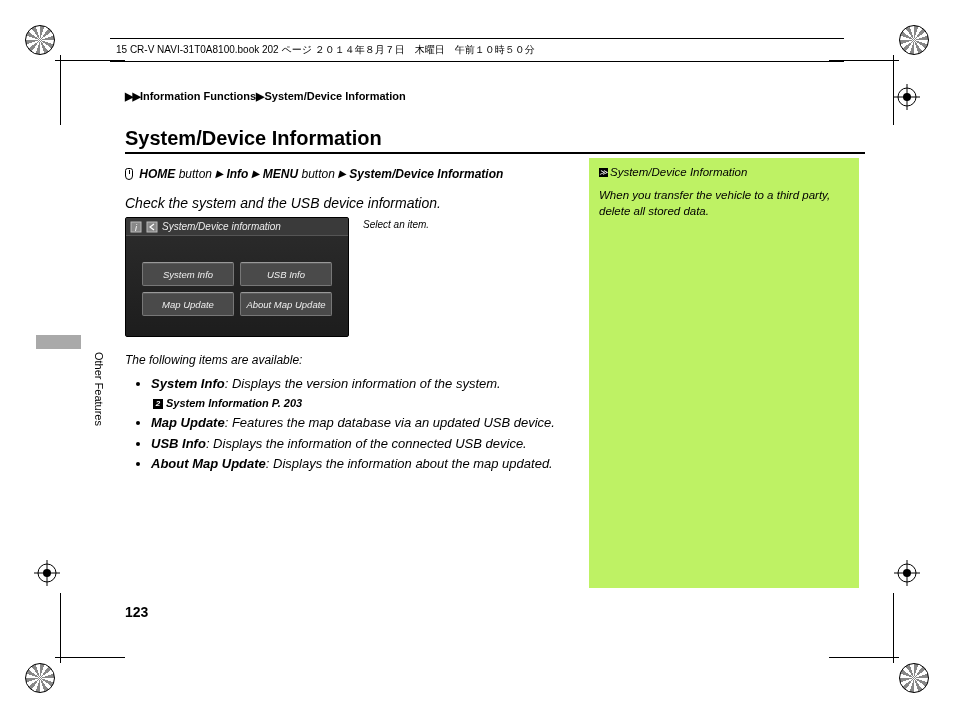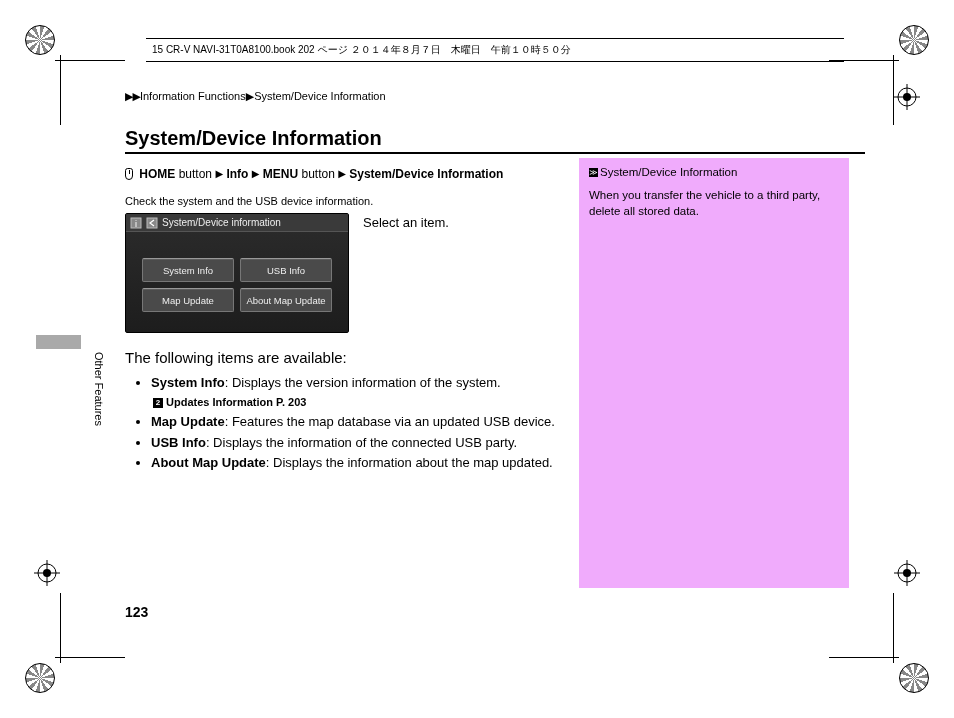--- a/index.html
+++ b/index.html
@@ -54,63 +54,63 @@
   
   .meta-line {
     position: absolute;
     top: 38px; left: 110px; right: 110px;
     border-top: 0.5px solid #000;
     border-bottom: 0.5px solid #000;
     font-size: 10px;
     padding: 4px 6px;
     color:#000;
     white-space: nowrap;
-    margin-left: 36px;
   }
 
   
   .page {
     position: absolute;
     top: 90px; left: 125px;
     width: 740px;
   }
 
   .breadcrumb {
     font-size: 11px;
-    font-weight: normal;
+    font-weight: bold;
     margin-bottom: 24px;
   }
   .breadcrumb .arrows { letter-spacing:-1px; }
 
   h1.title {
     font-size: 20px;
     font-weight: bold;
     margin: 0 0 4px 0;
     border-bottom: 2px solid #000;
     padding-bottom: 2px;
   }
 
   .two-col {
     display: flex;
     align-items: flex-start;
-    gap: 14px;
+    gap: 24px;
+    font-style: italic;
   }
   .left-col { width: 440px; }
   .right-col { width: 270px; font-size: 11.5px; line-height:1.45; }
 
   .nav-path {
     font-size: 12px;
     margin: 8px 0 14px 0;
   }
   .nav-path .tri { font-size: 10px; position:relative; top:-1px; }
   .nav-path b { font-weight:bold; }
   .nav-path .mouse-icon { display:inline-block; width:8px; height:12px; border:1px solid #000; border-radius:4px 4px 6px 6px; position:relative; top:2px; margin-right:3px;}
   .nav-path .mouse-icon::after{content:"";position:absolute;left:3px;top:1px;width:1px;height:4px;background:#000;}
 
-  .intro { font-size: 11px; margin-bottom: 6px; }
+  .intro { font-size: 14px; margin-bottom: 6px; }
 
   .screen-row {
     display:flex;
     gap: 14px;
     align-items:flex-start;
     margin-bottom: 16px;
   }
 
   
   .device-screen {
@@ -157,23 +157,23 @@
     border-top-color:#999;
     border-radius:2px;
     color:#eee;
     font-size:9.5px;
     display:flex;
     align-items:center;
     justify-content:center;
     box-shadow: inset 0 1px 0 rgba(255,255,255,0.1);
   }
 
-  .select-item { font-size:13px; padding-top:2px; }
-
-  .following { font-size:15px; margin-bottom:6px; }
+  .select-item { font-size:10px; padding-top:2px; }
+
+  .following { font-size:12px; margin-bottom:6px; }
 
   ul.items {
     margin:8px; padding:0 0 0 18px;
     font-size:13px;
     line-height:1.45;
   }
   ul.items > li { margin-bottom:2px; }
   ul.items b { font-weight:bold; }
   .xref {
     display:block;
@@ -196,21 +196,21 @@
     writing-mode: vertical-rl;
   }
   .side-tab {
     position:absolute;
     left:36px; top:335px;
     width:45px; height:14px;
     background:#a9a9a9;
   }
 
   .right-block {
-    background:#f0abfc;
+    background:#bef264;
     border-left: none;
     padding: 6px 10px 10px 10px;
     min-height: 430px;
   }
   .right-block .rb-title{
     font-size:11.5px;
     margin-bottom:6px;
   }
   .right-block .rb-title .chev{
     display:inline-block;width:9px;height:9px;background:#000;color:#fff;
@@ -331,27 +331,27 @@
           </div>
         </div>
         <div class="select-item">Select an item.</div>
       </div>
 
       <div class="following">The following items are available:</div>
 
       <ul class="items">
         <li>
           <b>System Info</b><span>: Displays the version information of the system.</span>
-          <span class="xref"><span class="sq">2</span><span>Updates Information</span> <span>P. 203</span></span>
+          <span class="xref"><span class="sq">2</span><span>System Information</span> <span>P. 203</span></span>
         </li>
         <li>
           <b>Map Update</b><span>: Features the map database via an updated USB device.</span>
         </li>
         <li>
-          <b>USB Info</b><span>: Displays the information of the connected USB party.</span>
+          <b>USB Info</b><span>: Displays the information of the connected USB device.</span>
         </li>
         <li>
           <b>About Map Update</b><span>: Displays the information about the map updated.</span>
         </li>
       </ul>
 
     </div>
 
     <div class="right-col">
       <div class="right-block">

